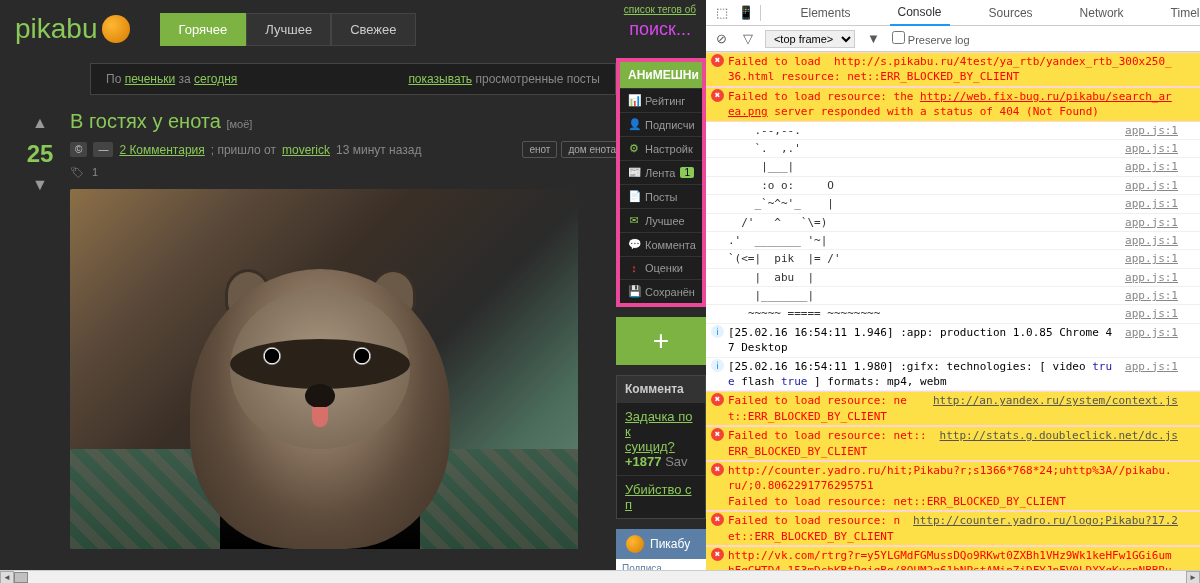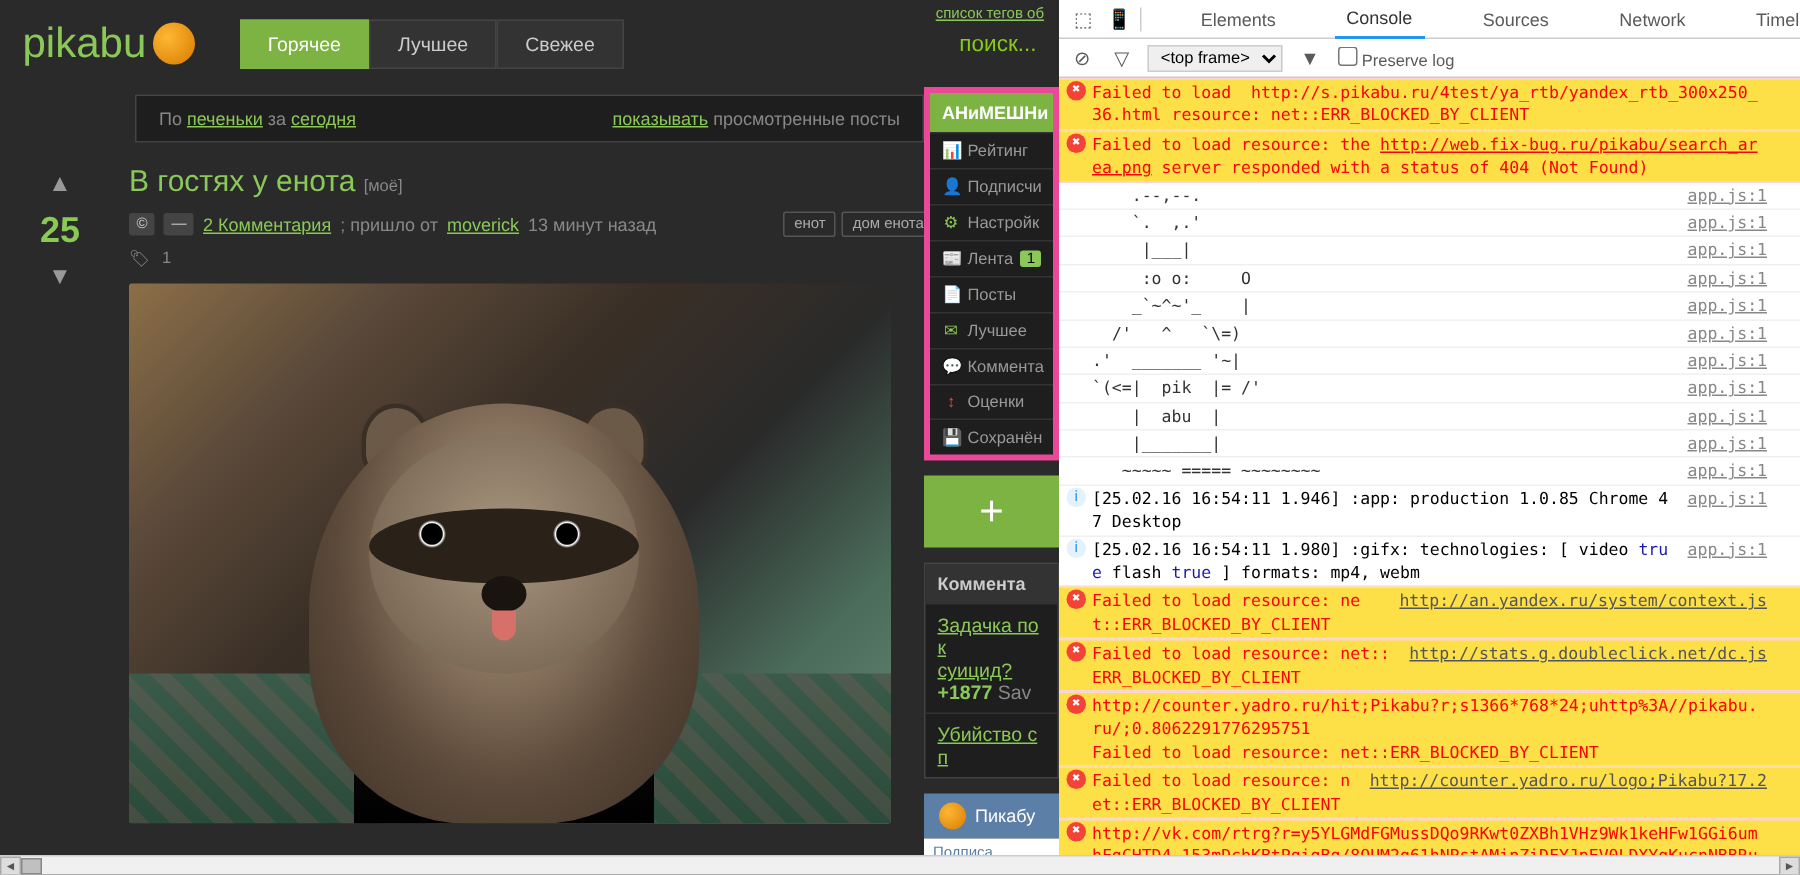--- a/index.html
+++ b/index.html
@@ -8,32 +8,32 @@
 .left { width: 706px; background: #2a2a2a; overflow: hidden; position: relative; }
 .right { width: 494px; background: #fff; display: flex; flex-direction: column; }
 
 
 .header { display: flex; align-items: center; padding: 5px 15px; height: 58px; }
 .logo { display: flex; align-items: center; font-size: 28px; font-weight: normal; color: #8ac858; }
 .logo-ball { width: 28px; height: 28px; background: radial-gradient(circle at 35% 35%, #ffb733, #d67b00); border-radius: 50%; margin-left: 4px; }
 .nav-tabs { display: flex; margin-left: 30px; }
 .nav-tab { padding: 8px 18px; color: #ccc; background: #333; border: 1px solid #444; font-size: 13px; cursor: pointer; }
 .nav-tab.active { background: #7cb342; color: #fff; border-color: #7cb342; }
-.search-area { margin-left: auto; color: #84cc16; font-size: 15px; }
+.search-area { margin-left: auto; color: #d946ef; font-size: 18px; }
 .top-links { position: absolute; top: 4px; right: 10px; font-size: 10px; color: #8ac858; text-decoration: underline; }
 
 .filter-bar { background: #1e1e1e; border: 1px solid #444; margin: 5px 90px 15px 90px; padding: 8px 15px; color: #888; font-size: 12px; display: flex; }
 .filter-bar .green { color: #8ac858; text-decoration: underline; }
 .filter-bar .right-side { margin-left: auto; }
 
 .post-area { display: flex; padding: 0 0 0 10px; }
 .votes { width: 60px; text-align: center; color: #999; }
 .vote-arrow { font-size: 16px; color: #999; cursor: pointer; padding: 4px; }
 .vote-count { font-size: 24px; font-weight: bold; color: #8ac858; padding: 4px 0; }
-.post-content { flex: 1; margin-left: 16px; }
+.post-content { flex: 1; }
 .post-title { color: #8ac858; font-size: 20px; font-weight: normal; margin-bottom: 8px; }
 .post-title .sub { font-size: 11px; color: #888; }
 .post-meta { margin-bottom: 8px; display: flex; align-items: center; gap: 6px; flex-wrap: wrap; }
 .post-meta-box { display: inline-block; background: #444; color: #ccc; padding: 2px 5px; font-size: 10px; border-radius: 2px; }
 .post-meta-link { color: #8ac858; text-decoration: underline; font-size: 12px; }
 .post-meta-text { color: #888; font-size: 12px; }
 .tags { margin-left: auto; display: flex; gap: 4px; }
 .tag { border: 1px solid #555; color: #aaa; padding: 2px 6px; font-size: 10px; border-radius: 2px; cursor: pointer; }
 .post-extra { color: #888; font-size: 11px; margin-bottom: 10px; display: flex; gap: 8px; }
 .post-image { width: 508px; height: 360px; background: linear-gradient(135deg, #8b6f47 0%, #5c4a3a 20%, #3a2f26 40%, #2a2a2a 60%, #4a6b5a 80%, #6b8b7a 100%); border-radius: 2px; position: relative; overflow: hidden; }

